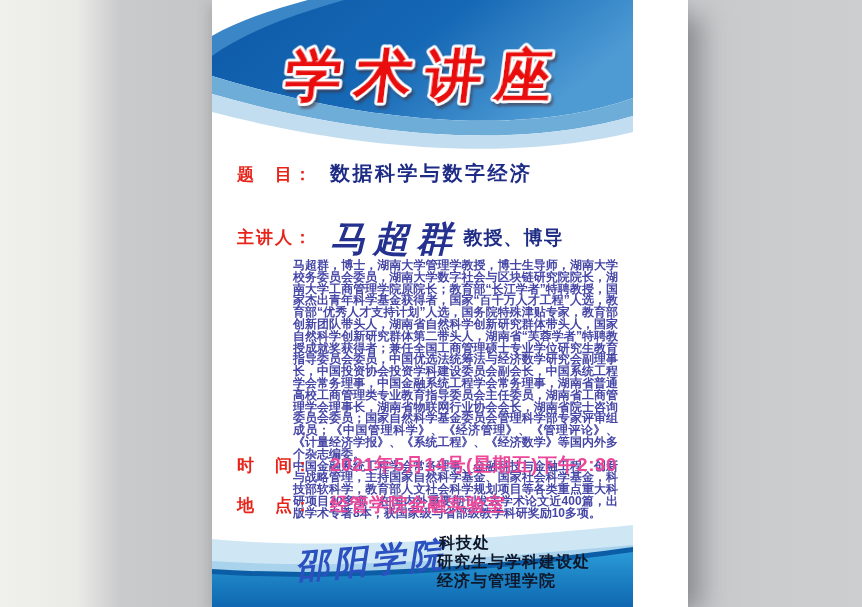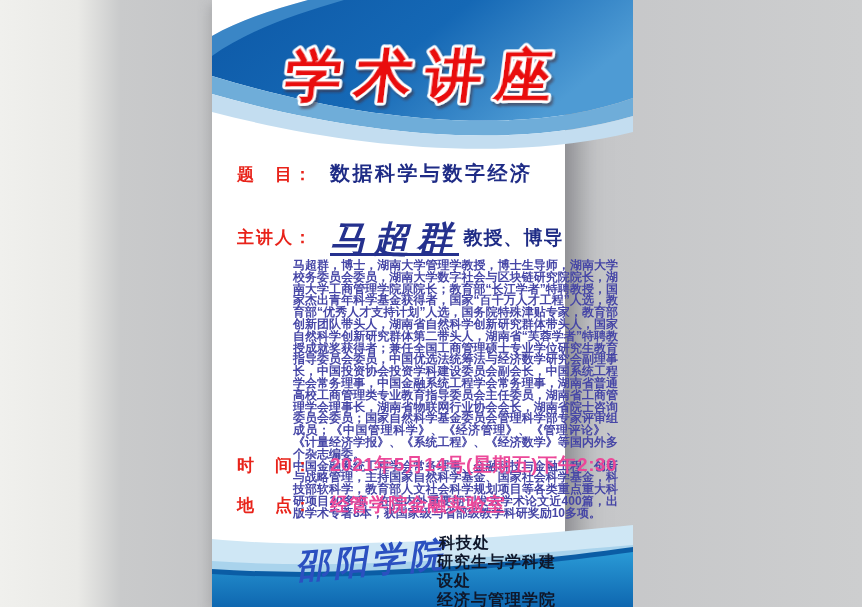--- a/index.html
+++ b/index.html
@@ -2,34 +2,34 @@
 <html><head>
 <meta charset="utf-8">
 <style>
   html,body{margin:0;padding:0;}
   body{
     width:862px;height:607px;overflow:hidden;position:relative;
     background:linear-gradient(to right,#f0f0ed 0%,#eaeae7 9%,#c9cacb 14%,#c2c3c5 30%,#c6c7c9 70%,#cdcecf 100%);
     font-family:"Liberation Sans",sans-serif;
   }
   .poster{
-    position:absolute;left:212px;top:0;width:353px;height:607px;background:#ffffff;
+    position:absolute;left:212px;top:0;width:476px;height:607px;background:#ffffff;
     box-shadow:20px 10px 24px -6px rgba(95,95,100,.55), -4px 4px 10px rgba(110,110,115,.25);
   }
   .hdr-svg{position:absolute;left:0;top:0;width:421px;height:160px;display:block;}
   .ftr-svg{position:absolute;left:0;top:497px;width:421px;height:110px;display:block;}
   .row{position:absolute;left:25px;white-space:nowrap;}
   .lbl{display:inline-block;width:93px;color:#e8231a;font-weight:bold;font-size:17px;letter-spacing:2px;vertical-align:baseline;}
   .row-topic{top:160px;}
   .val-topic{color:#1f2c86;font-weight:bold;font-size:20px;letter-spacing:2.5px;}
   .row-speaker{top:215px;}
   .row-speaker .lbl{vertical-align:8px;}
   .speaker-name{
     color:#25318e;font-weight:bold;font-size:36px;letter-spacing:7px;
-    font-family:"DejaVu Serif",serif;font-style:italic;text-decoration:underline;
+    font-family:"DejaVu Serif",serif;font-style:italic;
   }
   .speaker-suffix{color:#1f2c86;font-weight:bold;font-size:19px;vertical-align:7px;letter-spacing:1px;}
   .bio{
     position:absolute;left:81px;top:260px;width:325px;
     color:#4646a6;font-size:12px;line-height:11.8px;font-weight:600;
     text-align:justify;text-justify:inter-ideograph;
   }
   .bio p{margin:0;}
   .row-time{top:452px;}
   .row-location{top:492px;}

